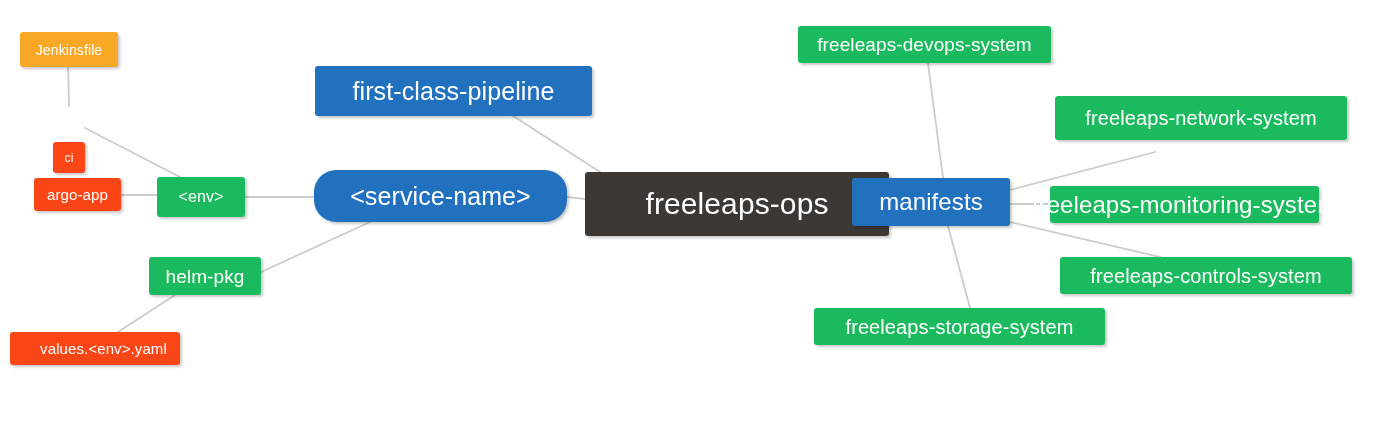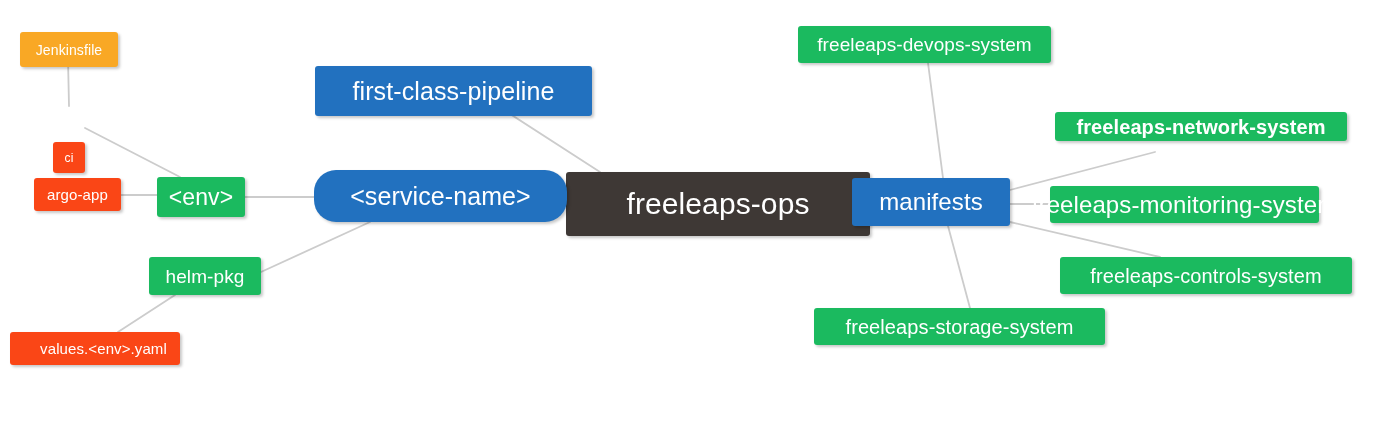--- a/index.html
+++ b/index.html
@@ -68,29 +68,29 @@
       <line x1="157" y1="195" x2="121" y2="195" stroke="#cccccc" stroke-width="1.8" stroke-linecap="round"></line>
       <line x1="69" y1="106" x2="68" y2="59" stroke="#cccccc" stroke-width="1.8" stroke-linecap="round"></line>
       <line x1="175" y1="295" x2="118" y2="332" stroke="#cccccc" stroke-width="1.8" stroke-linecap="round"></line>
       <line x1="943" y1="178" x2="928" y2="63" stroke="#cccccc" stroke-width="1.8" stroke-linecap="round"></line>
       <line x1="1010" y1="190" x2="1155" y2="152" stroke="#cccccc" stroke-width="1.8" stroke-linecap="round"></line>
       <line x1="1010" y1="204" x2="1050" y2="204" stroke="#cccccc" stroke-width="1.8" stroke-linecap="round"></line>
       <line x1="1010" y1="222" x2="1160" y2="257" stroke="#cccccc" stroke-width="1.8" stroke-linecap="round"></line>
       <line x1="948" y1="226" x2="970" y2="308" stroke="#cccccc" stroke-width="1.8" stroke-linecap="round"></line>
     </svg>
   <div id="node-layer">
-      <div class="node node-root" style="left: 566px; top: 172px; width: 304px; height: 64px; font-size: 30px;">freeleaps-ops</div>
+      <div class="node node-root" style="left: 585px; top: 172px; width: 304px; height: 64px; font-size: 30px;">freeleaps-ops</div>
       <div class="node node-blue" style="left: 314px; top: 170px; width: 253px; height: 52px; font-size: 25px; border-radius: 22px;">&lt;service-name&gt;</div>
       <div class="node node-blue" style="left: 852px; top: 178px; width: 158px; height: 48px; font-size: 24px;">manifests</div>
       <div class="node node-blue" style="left: 315px; top: 38px; width: 277px; height: 50px; font-size: 25px; margin-top: 28px;">first-class-pipeline</div>
-      <div class="node node-green" style="left: 157px; top: 177px; width: 88px; height: 40px; font-size: 23px;">&lt;env&gt;</div>
+      <div class="node node-green" style="left: 157px; top: 177px; width: 88px; height: 40px; font-size: 16px;">&lt;env&gt;</div>
       <div class="node node-green" style="left: 149px; top: 257px; width: 112px; height: 38px; font-size: 19px;">helm-pkg</div>
       <div class="node node-red" style="left: 53px; top: 106px; width: 32px; height: 31px; font-size: 12px; margin-top: 36px;">ci</div>
       <div class="node node-red" style="left: 34px; top: 178px; width: 87px; height: 33px; font-size: 15px;">argo-app</div>
       <div class="node node-orange" style="left: 20px; top: 32px; width: 98px; height: 35px; font-size: 14px;">Jenkinsfile</div>
       <div class="node node-red" style="left: 10px; top: 332px; width: 170px; height: 33px; font-size: 15px; padding-left: 17px;">values.&lt;env&gt;.yaml</div>
       <div class="node node-green" style="left: 798px; top: 26px; width: 253px; height: 37px; font-size: 19px;">freeleaps-devops-system</div>
-      <div class="node node-green" style="left: 1055px; top: 112px; width: 292px; height: 29px; font-size: 20px; font-weight: bold;">freeleaps-network-system</div>
+      <div class="node node-green" style="left: 1055px; top: 96px; width: 292px; height: 44px; font-size: 20px;">freeleaps-network-system</div>
       <div class="node node-green" style="left: 1050px; top: 186px; width: 269px; height: 37px; font-size: 24px;">freeleaps-monitoring-system</div>
       <div class="node node-green" style="left: 1060px; top: 257px; width: 292px; height: 37px; font-size: 20px;">freeleaps-controls-system</div>
       <div class="node node-green" style="left: 814px; top: 308px; width: 291px; height: 37px; font-size: 20px;">freeleaps-storage-system</div>
     </div>
 </div>
 
 </body></html>

